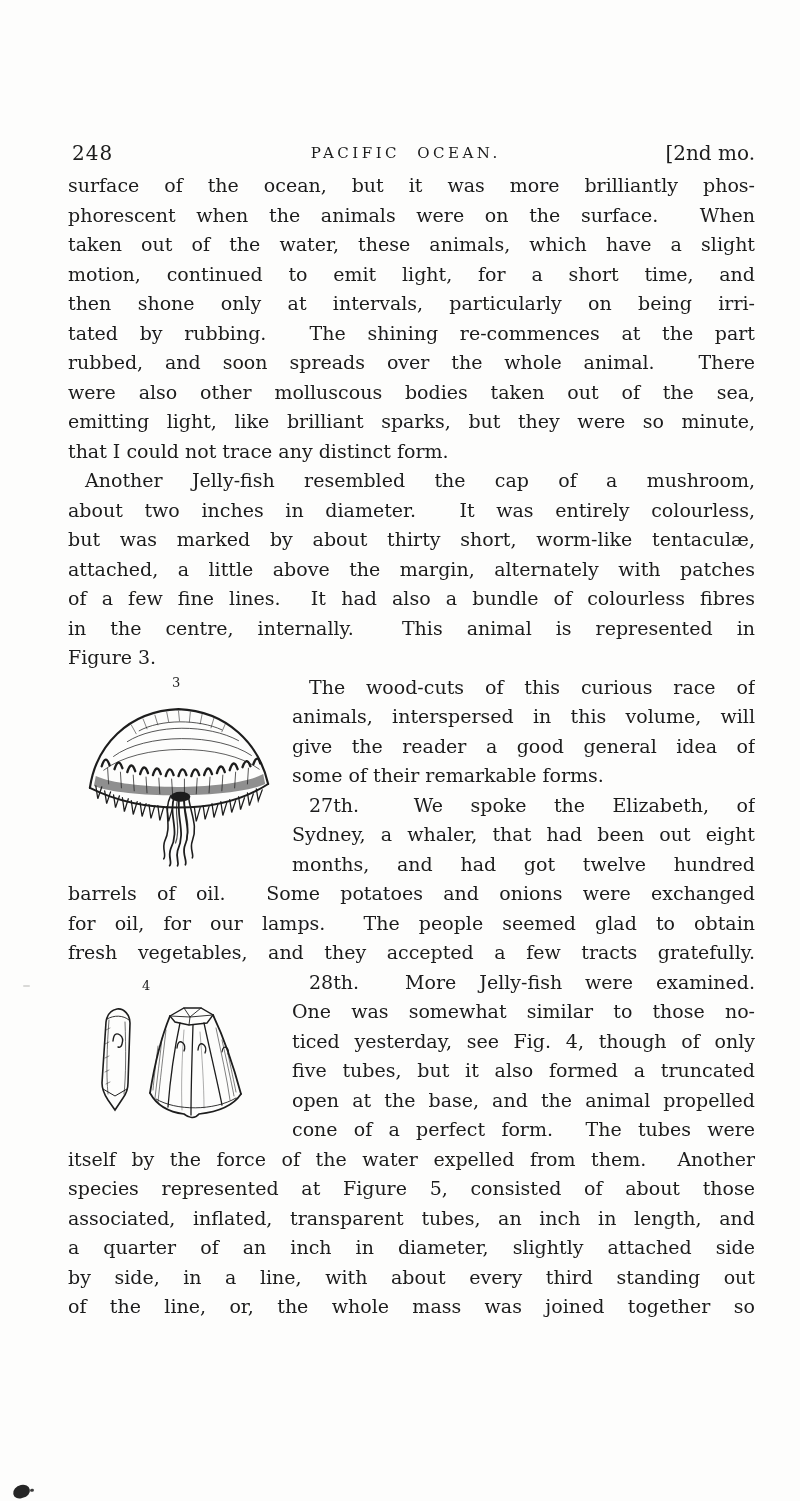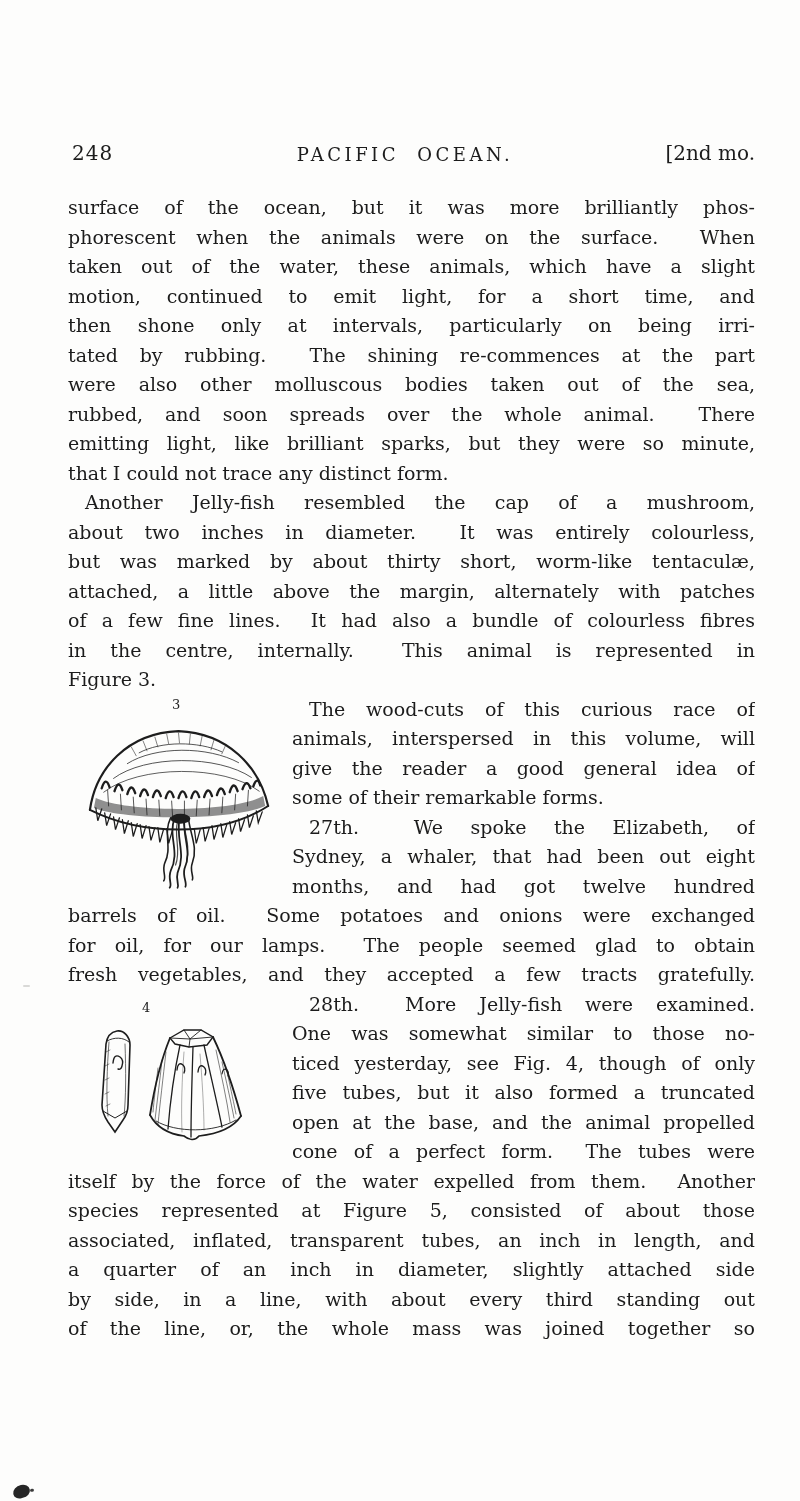--- a/index.html
+++ b/index.html
@@ -14,27 +14,26 @@
   }
   .content{
     position:absolute;
     left:68px;top:141px;
     width:687px;
   }
   
   .running-head{
     position:relative;
     height:30px;
-    margin-bottom:22px;
     font-size:20px;
   }
   .running-head .pageno{position:absolute;left:4px;top:0;letter-spacing:1px;}
   .running-head .head-title{
     position:absolute;left:50%;top:3px;transform:translateX(-53%);
-    font-size:18px;letter-spacing:3.5px;word-spacing:9px;
+    font-size:15px;letter-spacing:3.5px;word-spacing:9px;
   }
   .running-head .month{position:absolute;right:0;top:0;}
   
   .para{font-size:19px;line-height:29.5px;}
   .ln{
     text-align:justify;
     text-align-last:justify;
     white-space:pre-wrap;
     overflow:hidden;
   }
@@ -81,22 +80,22 @@
       <span class="month">[2nd mo.</span>
     </div>
 
     <div class="para">
         <div class="ln">surface of the ocean, but it was more brilliantly phos-</div>
         <div class="ln">phorescent when the animals were on the surface.  When</div>
         <div class="ln">taken out of the water, these animals, which have a slight</div>
         <div class="ln">motion, continued to emit light, for a short time, and</div>
         <div class="ln">then shone only at intervals, particularly on being irri-</div>
         <div class="ln">tated by rubbing.  The shining re-commences at the part</div>
+        <div class="ln">rubbed, and soon spreads over the whole animal.  There</div>
         <div class="ln">were also other molluscous bodies taken out of the sea,</div>
-        <div class="ln">rubbed, and soon spreads over the whole animal.  There</div>
         <div class="ln">emitting light, like brilliant sparks, but they were so minute,</div>
         <div class="ln ln-last">that I could not trace any distinct form.</div>
       </div>
 
     <div class="para">
         <div class="ln ln-indent">Another Jelly-fish resembled the cap of a mushroom,</div>
         <div class="ln">about two inches in diameter.  It was entirely colourless,</div>
         <div class="ln">but was marked by about thirty short, worm-like tentaculæ,</div>
         <div class="ln">attached, a little above the margin, alternately with patches</div>
         <div class="ln">of a few fine lines.  It had also a bundle of colourless fibres</div>

